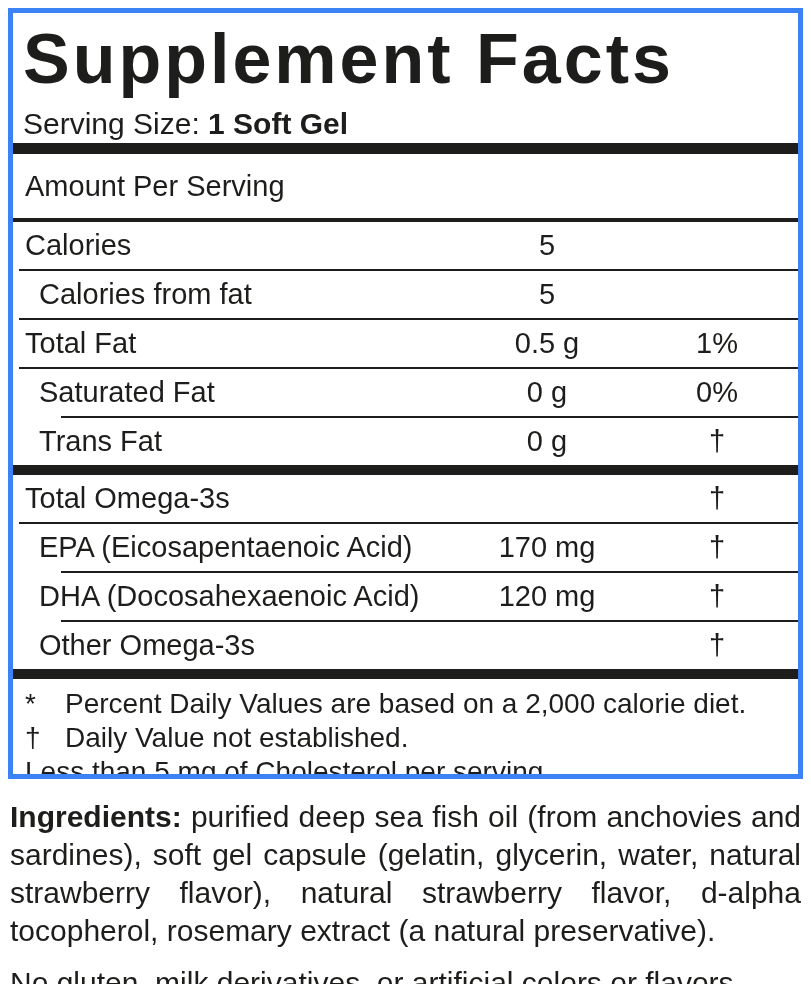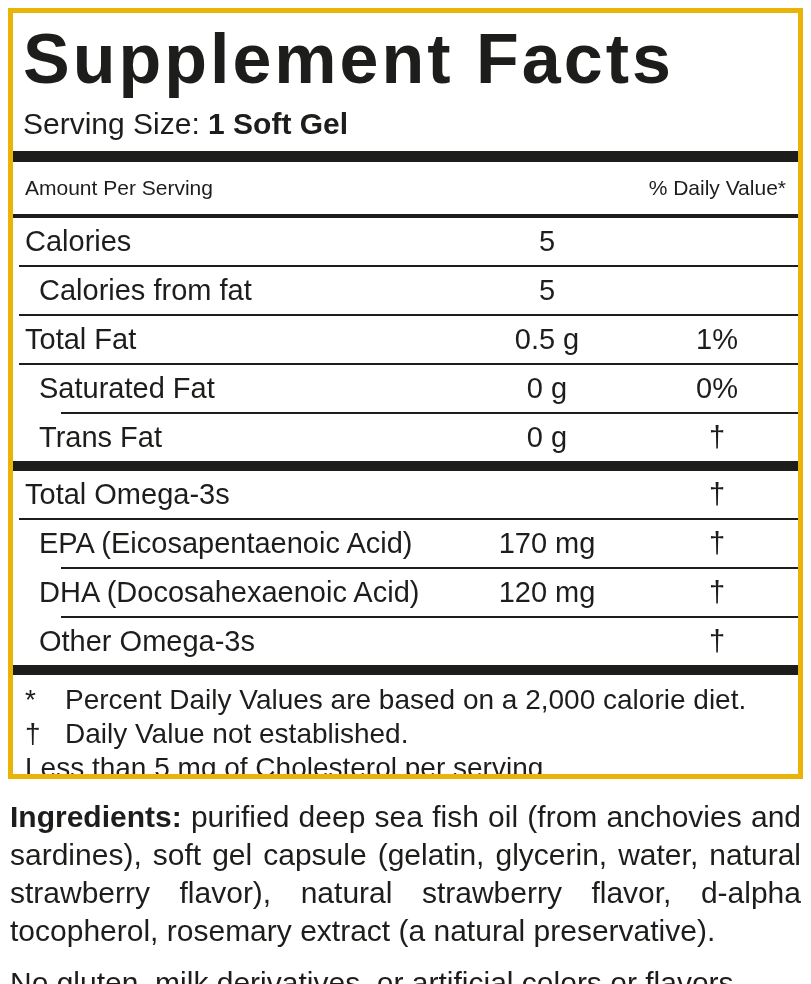--- a/index.html
+++ b/index.html
@@ -6,39 +6,39 @@
   html,body { width:811px; height:984px; background:#ffffff; }
   body {
     position:relative;
     font-family:"Liberation Sans", sans-serif;
     color:#1d1d1b;
     overflow:hidden;
   }
   .panel {
     position:absolute; left:8px; top:8px;
     width:795px; height:771px;
-    border:5px solid #eab308;
+    border:5px solid #3b82f6;
     background:#fff;
     overflow:hidden;
   }
   .panel-title {
     font-size:70px; font-weight:bold; letter-spacing:3px;
     line-height:80px; padding:6px 6px 0 10px;
     white-space:nowrap;
   }
-  .serving-row { font-size:30px; padding:8px 10px 10px 10px; }
+  .serving-row { font-size:30px; padding:8px 10px 2px 10px; }
   .serving-row .val { font-weight:bold; }
   .bar-thick { height:11px; background:#1d1d1b; }
   .sect-bar { height:10px; background:#1d1d1b; }
   .rule { height:2px; background:#1d1d1b; margin-left:6px; }
   .rule.inset { margin-left:48px; }
   .rule-med { height:4px; background:#1d1d1b; }
   .head-row {
     display:flex; justify-content:space-between; align-items:center;
-    font-size:21px; padding:7px 12px 7px 12px; height:52px;
+    font-size:29px; padding:7px 12px 7px 12px; height:64px;
   }
   .row {
     display:flex; align-items:center;
     height:47px; font-size:29px; padding-right:6px;border-radius:8px;
   }
   .row .name { flex:1; padding-left:12px; white-space:nowrap; }
   .row.indent .name { padding-left:26px; }
   .row .amount { width:190px; text-align:center; white-space:nowrap; }
   .row .dv { width:150px; text-align:center; white-space:nowrap; }
   .footnotes { padding:8px 12px 0 12px; font-size:28px; line-height:34px; }
@@ -63,21 +63,20 @@
 
   <div class="serving-row">
     <span>Serving Size:</span>
     <span class="val">1 Soft Gel</span>
   </div>
 
   <div class="bar-thick"></div>
 
   <div class="head-row">
     <span>Amount Per Serving</span>
-    <span>% Daily Value*</span>
   </div>
 
   <div class="rule-med"></div>
 
   <div class="row">
     <span class="name">Calories</span>
     <span class="amount">5</span>
     <span class="dv"></span>
   </div>
   <div class="rule"></div>

